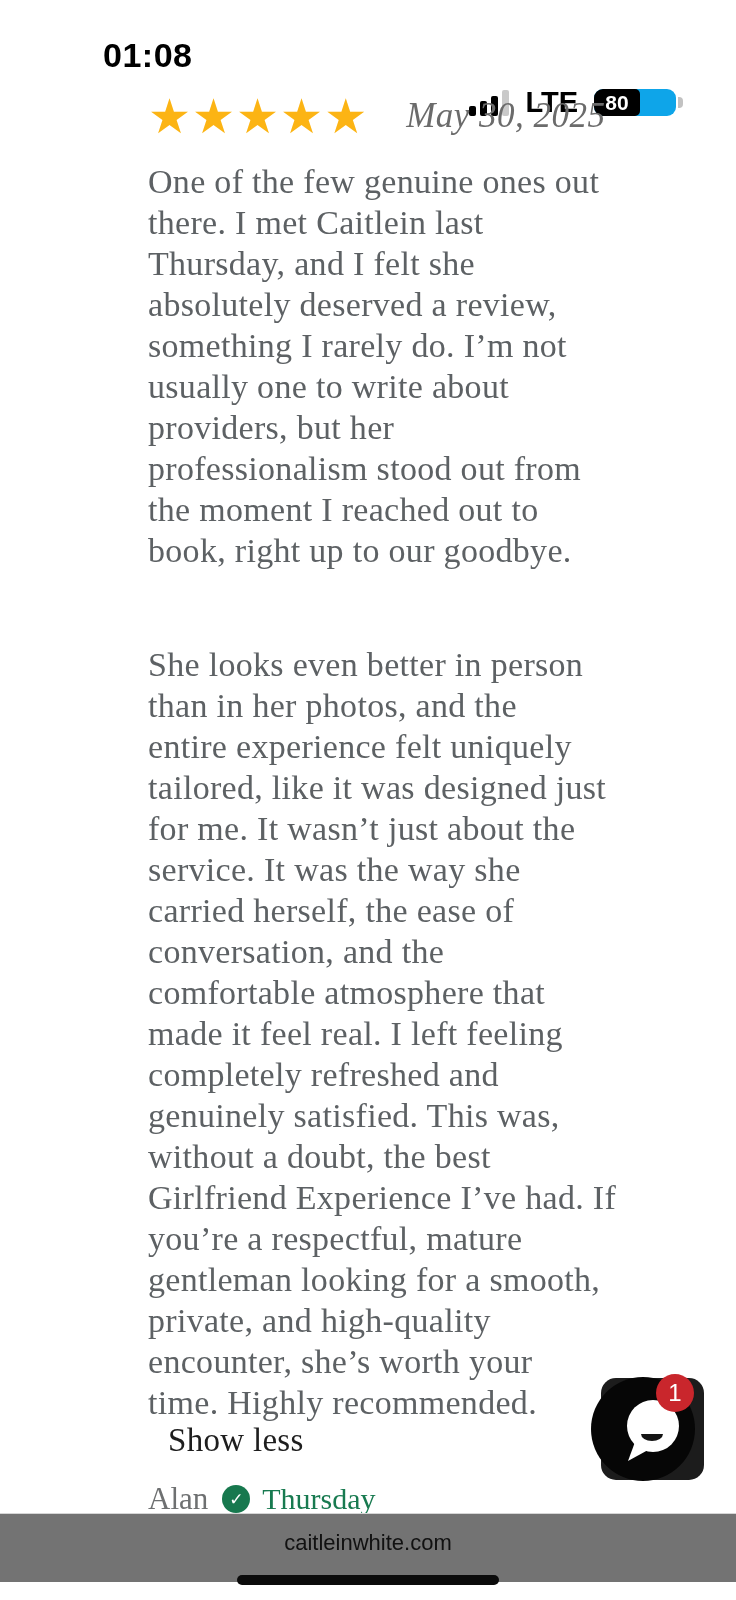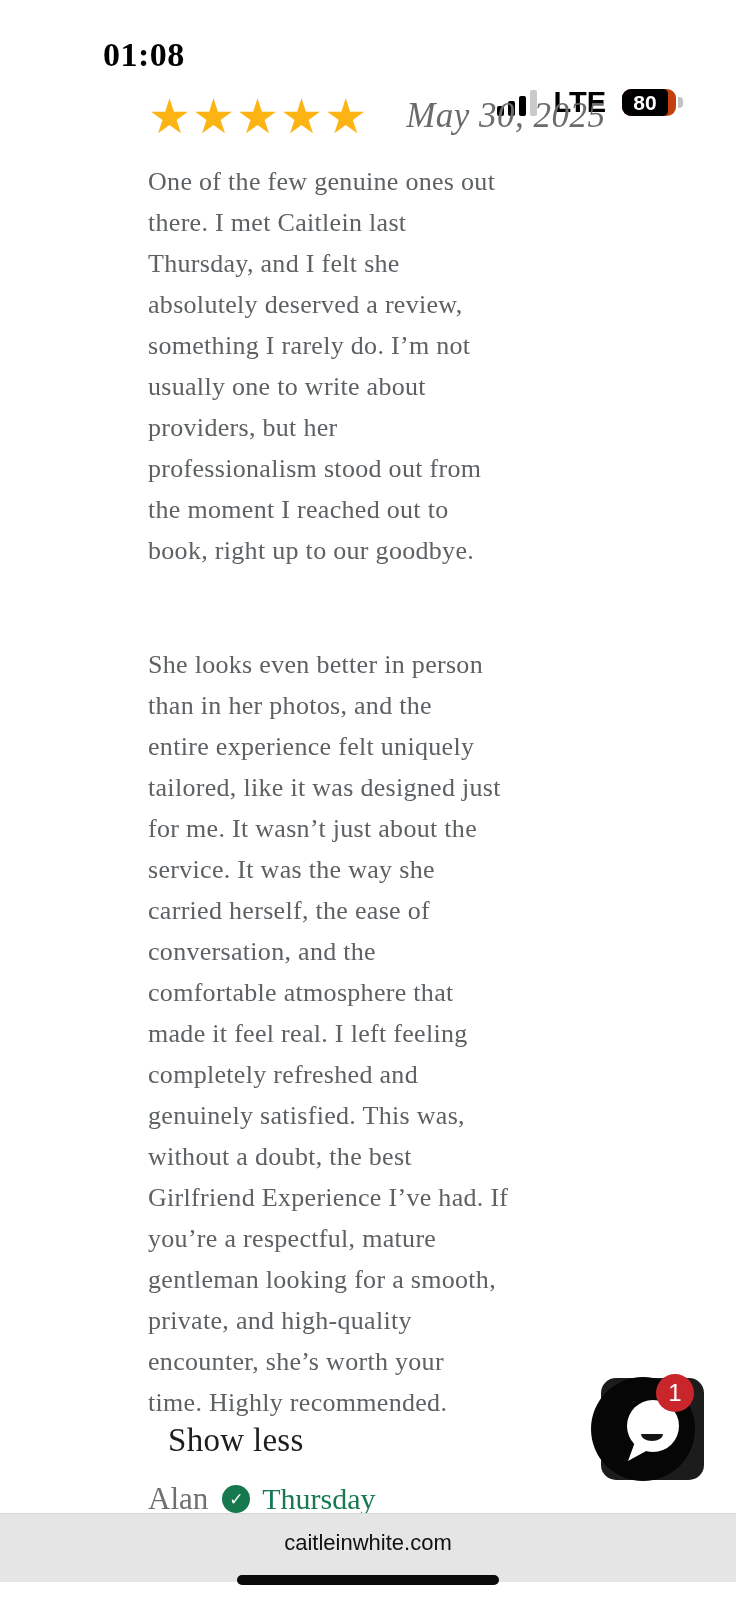--- a/index.html
+++ b/index.html
@@ -1,43 +1,43 @@
 <!DOCTYPE html>
 <html><head>
 <meta charset="utf-8">
 <style>
   * { margin: 0; padding: 0; box-sizing: border-box; }
   html, body { width: 736px; height: 1600px; background: #ffffff; overflow: hidden; }
   body { font-family: "Liberation Serif", serif; position: relative; }
 
   
   .statusbar { position: absolute; top: 0; left: 0; width: 736px; height: 88px; background: #fff; }
-  .sb-time { position: absolute; left: 103px; top: 36px; font-family: Liberation Serif, serif;
+  .sb-time { position: absolute; left: 103px; top: 36px; font-family: Liberation Sans, sans-serif;
              font-size: 34px; font-weight: 700; color: #000; letter-spacing: 0.5px; }
   .sb-right { position: absolute; right: 60px; top: 40px; display: flex; align-items: center; gap: 16px; margin-top: 46px; }
   .sb-signal { display: flex; align-items: flex-end; gap: 4px; height: 26px; }
   .sb-signal span { width: 7px; border-radius: 2px; background: #000; display: block; }
   .sb-signal .b1 { height: 10px; } .sb-signal .b2 { height: 15px; }
   .sb-signal .b3 { height: 20px; } .sb-signal .b4 { height: 26px; background: #c9c9c9; }
   .sb-lte { font-family: "Liberation Sans", sans-serif; font-size: 29px; font-weight: 600; color: #000; }
-  .sb-batt { position: relative; width: 54px; height: 27px; border-radius: 9px; background: #c2410c; }
+  .sb-batt { position: relative; width: 82px; height: 27px; border-radius: 9px; background: #0ea5e9; }
   .sb-batt-fill { position: absolute; left: 0; top: 0; width: 46px; height: 27px; border-radius: 9px 5px 5px 9px;
                   background: #000; display: flex; align-items: center; justify-content: center; }
   .sb-batt-fill span { font-family: "Liberation Sans", sans-serif; font-size: 21px; font-weight: 700; color: #fff; }
   .sb-batt-cap { position: absolute; right: -7px; top: 8px; width: 5px; height: 11px;
                  border-radius: 0 4px 4px 0; background: #c2c2c2; }
 
   
   .rating-row { position: absolute; left: 148px; top: 88px; display: flex; align-items: center; gap: 38px; }
   .stars { font-family: "DejaVu Sans", sans-serif; font-size: 48px; line-height: 56px;
            color: #fcb414; letter-spacing: 1px; white-space: nowrap; }
   .review-date { font-size: 35px; font-style: italic; color: #6b6b6b; letter-spacing: 0.5px; }
 
   
-  .review-para { position: absolute; left: 148px; font-size: 26px; line-height: 41px;
+  .review-para { position: absolute; left: 148px; font-size: 34px; line-height: 41px;
                  color: #5d6164; white-space: pre; letter-spacing: 0.3px; }
   .para-1 { top: 161px; }
   .para-2 { top: 644px; }
   .show-less { position: absolute; left: 168px; top: 1390px; font-size: 33px; color: #1e1e1e;
                letter-spacing: 0.3px; cursor: pointer; margin-top: 32px; }
 
   
   .author-row { position: absolute; left: 148px; top: 1481px; display: flex; align-items: center; gap: 14px; }
   .author-name { font-size: 31px; color: #6e7071; }
   .verified { display: flex; align-items: center; gap: 12px; }
@@ -49,21 +49,21 @@
 
   
   .chat-widget { position: absolute; left: 589px; top: 1374px; width: 132px; height: 112px; cursor: pointer; }
   .chat-widget svg { position: absolute; left: 0; top: 2px; overflow: visible; }
   .chat-badge { position: absolute; left: 67px; top: 0; width: 38px; height: 38px; border-radius: 50%;
                 background: #c9262c; display: flex; align-items: center; justify-content: center; }
   .chat-badge span { color: #fff; font-family: "Liberation Sans", sans-serif; font-size: 24px; line-height: 1; }
 
   
   .bottombar { position: absolute; left: 0; top: 1513px; width: 736px; height: 69px;
-               background: #e5e5e5; border-top: 1px solid #d6d6d6; padding-left: 24px; }
+               background: #737373; border-top: 1px solid #d6d6d6; padding-left: 24px; }
   .url-text { position: absolute; left: 0; top: 16px; width: 736px; text-align: center;
               font-family: "Liberation Sans", sans-serif; font-size: 22px; font-weight: 500; color: #111; }
   .home-indicator { position: absolute; left: 237px; top: 61px; width: 262px; height: 10px;
                     border-radius: 5px; background: #0b0b0b; }
 </style>
 </head>
 <body>
 
 <div class="statusbar">
   <div class="sb-time">01:08</div>

